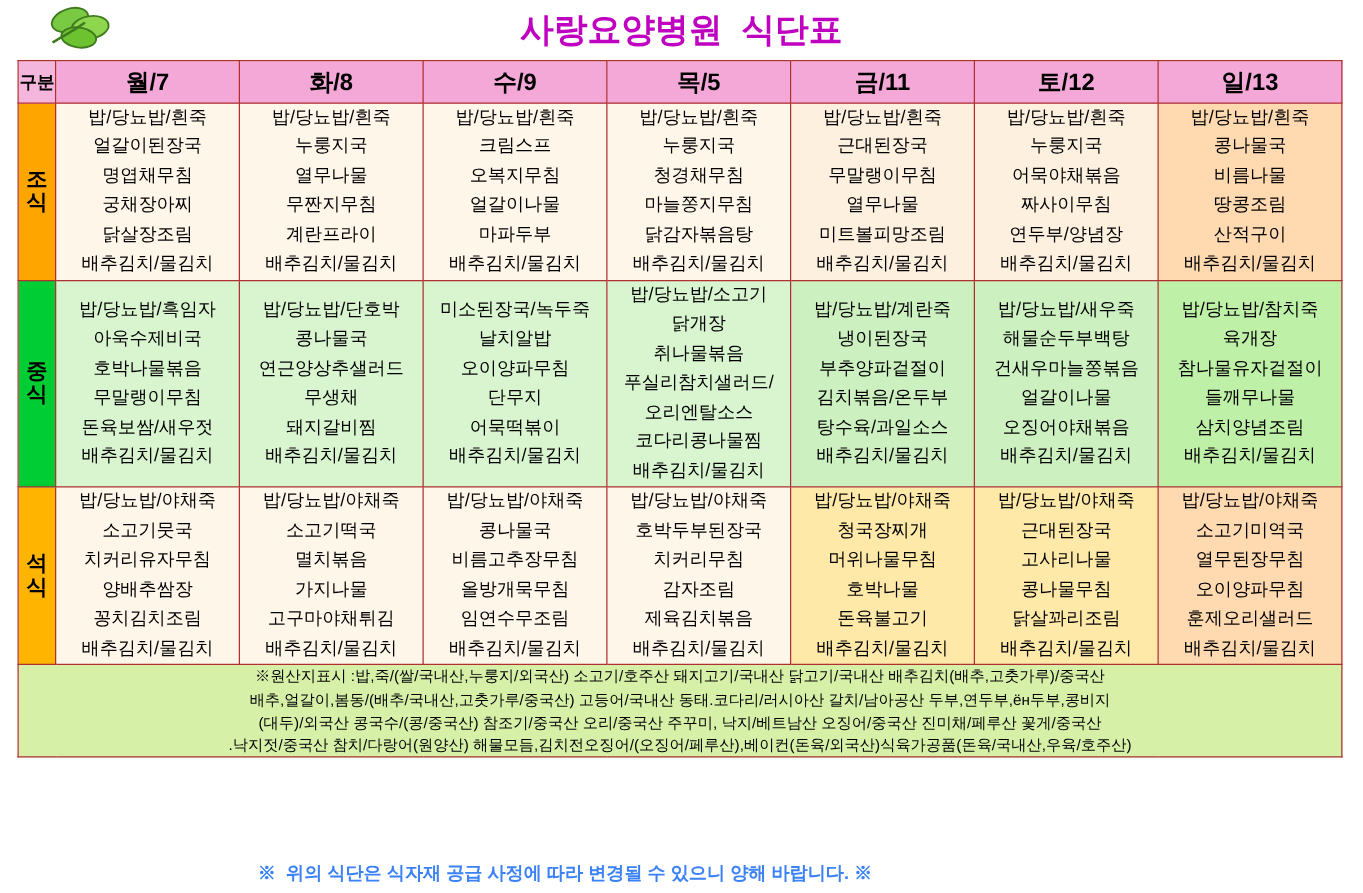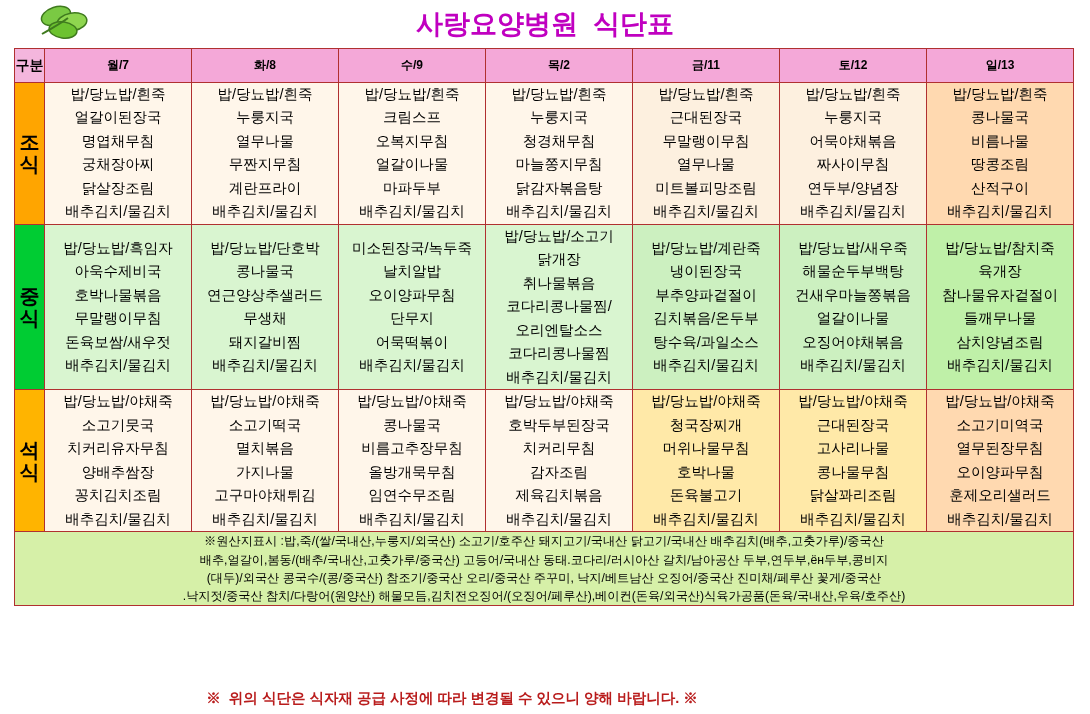--- a/index.html
+++ b/index.html
@@ -69,28 +69,28 @@
     color: #000;
     font-weight: bold;
     font-size: 14px;
     line-height: 1.05;
     padding: 3px 0;
   }
   .hdr-day {
     background: #f4a8d8;
     color: #000;
     font-weight: bold;
-    font-size: 12px;
+    font-size: 19px;
     height: 34px;
   }
 
   
   .lbl {
     font-weight: bold;
-    font-size: 20px;
+    font-size: 17px;
     color: #000;
     line-height: 1.1;
   }
   .lbl-breakfast { background: #ffa500; }
   .lbl-lunch     { background: #00cc33; }
   .lbl-dinner    { background: #ffb400; }
 
   
   .cell {
     font-size: 14.5px;
@@ -123,21 +123,21 @@
 
   
   .footer {
     position: absolute;
     left: 0;
     bottom: 6px;
     width: 904px;
     text-align: center;
     font-size: 14.5px;
     font-weight: bold;
-    color: #b91c1c;
+    color: #3b82f6;
     white-space: pre;
     margin-top: 17px;
   }
 </style>
 </head>
 <body>
 
 <div id="page">
 
   <div class="header">
@@ -162,21 +162,21 @@
       <col class="col-day">
         <col class="col-day">
         <col class="col-day">
     </colgroup>
     <tbody>
       <tr>
         <td class="hdr-corner">구분</td>
         <td class="hdr-day">월/7</td>
         <td class="hdr-day">화/8</td>
         <td class="hdr-day">수/9</td>
-        <td class="hdr-day">목/2</td>
+        <td class="hdr-day">목/5</td>
         <td class="hdr-day">금/11</td>
         <td class="hdr-day">토/12</td>
         <td class="hdr-day">일/13</td>
       </tr>
 
       <tr>
         <td class="lbl lbl-breakfast">조식</td>
         <td class="cell bg-breakfast">밥/당뇨밥/흰죽
 얼갈이된장국
 명엽채무침
@@ -237,21 +237,21 @@
 배추김치/물김치</td>
         <td class="cell bg-lunch">미소된장국/녹두죽
 날치알밥
 오이양파무침
 단무지
 어묵떡볶이
 배추김치/물김치</td>
         <td class="cell bg-lunch">밥/당뇨밥/소고기
 닭개장
 취나물볶음
-코다리콩나물찜/
+푸실리참치샐러드/
 오리엔탈소스
 코다리콩나물찜
 배추김치/물김치</td>
         <td class="cell bg-lunch alt">밥/당뇨밥/계란죽
 냉이된장국
 부추양파겉절이
 김치볶음/온두부
 탕수육/과일소스
 배추김치/물김치</td>
         <td class="cell bg-lunch alt">밥/당뇨밥/새우죽

